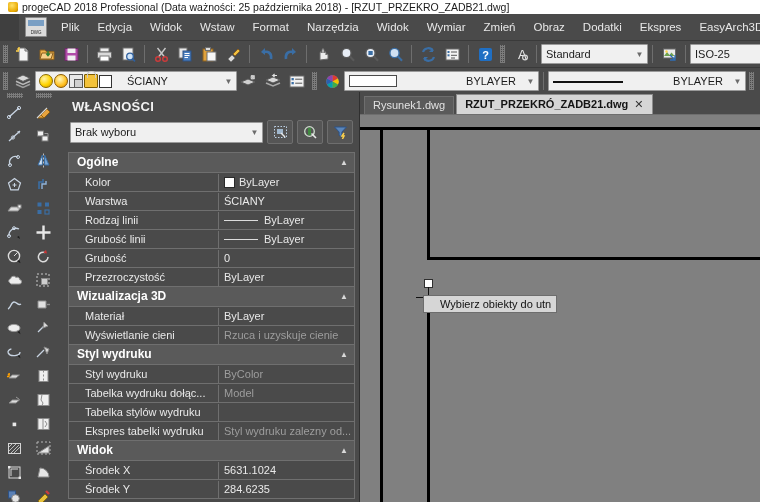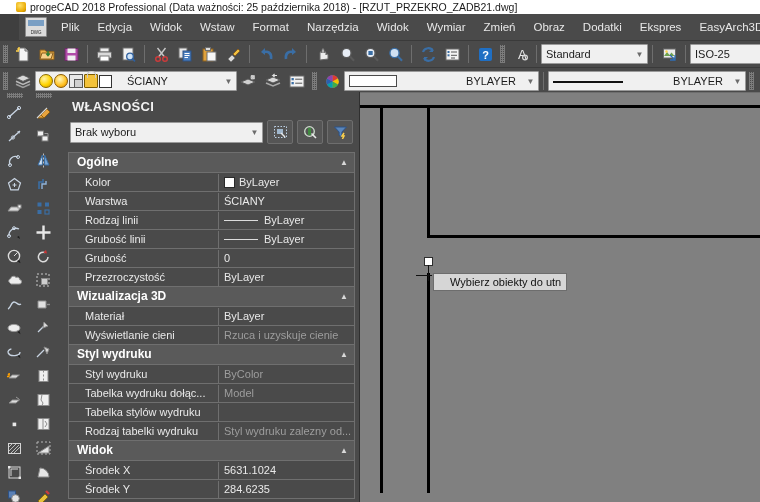--- a/index.html
+++ b/index.html
@@ -9,21 +9,21 @@
     font-family:"Liberation Sans","DejaVu Sans",sans-serif;
     font-size:11px;color:#e6e6e6;
     -webkit-font-smoothing:antialiased;
   }
   .app{position:relative;width:760px;height:502px;}
 
   
   .titlebar{
     height:14px;background:#ffffff;color:#1a1a1a;
     display:flex;align-items:center;gap:4px;
-    font-size:10.5px;padding-left:16px;overflow:hidden;white-space:nowrap;
+    font-size:10.5px;padding-left:8px;overflow:hidden;white-space:nowrap;
   }
   .titlebar .logo{
     width:10px;height:10px;flex:0 0 auto;border-radius:2px;
     background:radial-gradient(circle at 40% 35%,#ffe066 0%,#e8a800 70%,#9a6b00 100%);
   }
   .titlebar .ttext{overflow:hidden;text-overflow:clip;}
 
   
   .menubar{
     height:26px;background:#4a4a4a;display:flex;align-items:center;
@@ -776,21 +776,21 @@
               <span>Model</span>
             </div>
         </div>
         <div class="grow">
           <div class="gk">Tabelka stylów wydruku</div>
           <div class="gv">
               <span></span>
             </div>
         </div>
         <div class="grow">
-          <div class="gk">Rodzaj tabelki wydruku</div>
+          <div class="gk">Ekspres tabelki wydruku</div>
           <div class="gv dim">
               <span>Styl wydruku zalezny od...</span>
             </div>
         </div>
 
         <div class="gcat">
           <span class="lbl">Widok</span>
           <span class="arr">▲</span>
         </div>
         <div class="grow">
@@ -803,38 +803,47 @@
           <div class="gk">Środek Y</div>
           <div class="gv">
               <span>284.6235</span>
             </div>
         </div>
 
       </div>
     </div>
 
     <div class="docarea">
+      <div class="tabs">
+        <div class="tab">
+          <span>Rysunek1.dwg</span>
+        </div>
+        <div class="tab active">
+          <span>RZUT_PRZEKRÓ_ZADB21.dwg</span>
+          <span class="x">✕</span>
+        </div>
+      </div>
 
       <div class="canvas">
 
         <div class="wall" style="left:0px;top:12px;width:401px;height:3px;"></div>
 
         <div class="wall" style="left:20px;top:14px;width:3px;height:386px;"></div>
 
         <div class="wall" style="left:67px;top:12px;width:3px;height:132px;"></div>
 
         <div class="wall" style="left:67px;top:142px;width:334px;height:3px;"></div>
 
         <div class="wall" style="left:67px;top:180px;width:3px;height:220px;"></div>
 
         <div class="grip-sq" style="left:64px;top:164px;"></div>
 
         <div class="crosshair" style="left:62px;top:176px;">
           <div class="ch-h" style="left:-6px;top:6px;width:16px;"></div>
           <div class="ch-v" style="left:6px;top:-4px;height:16px;"></div>
         </div>
 
-        <div class="tooltip" style="left:73px;top:180px;padding-left:16px;">Wybierz obiekty do utn</div>
+        <div class="tooltip" style="left:63px;top:180px;padding-left:16px;">Wybierz obiekty do utn</div>
       </div>
     </div>
 
   </div>
 </div>
 
 </body></html>

